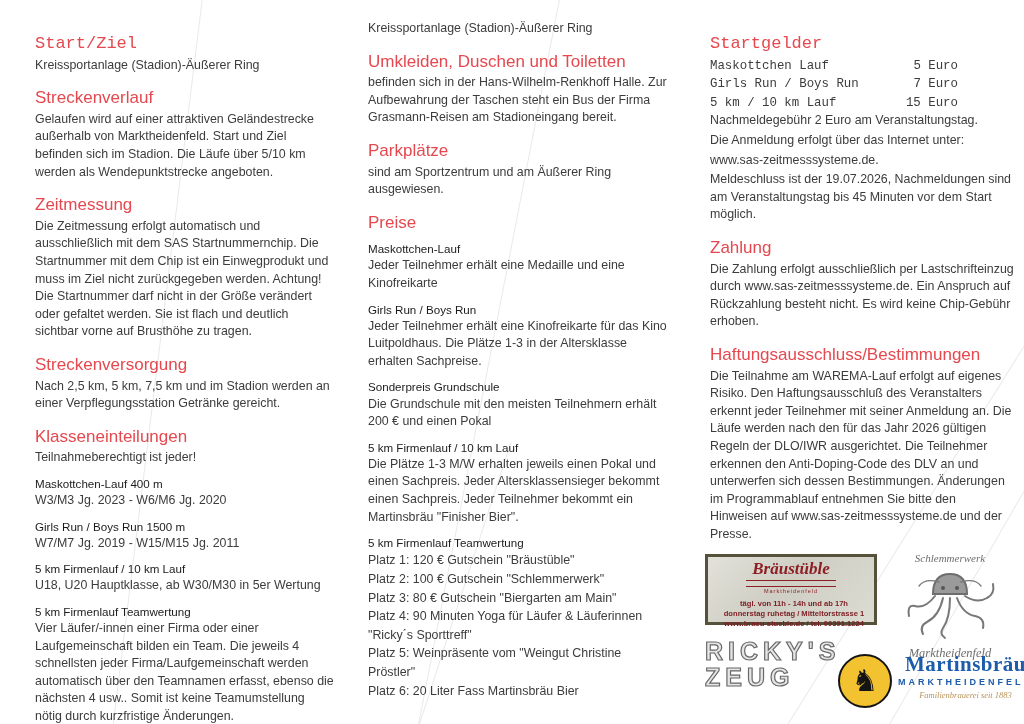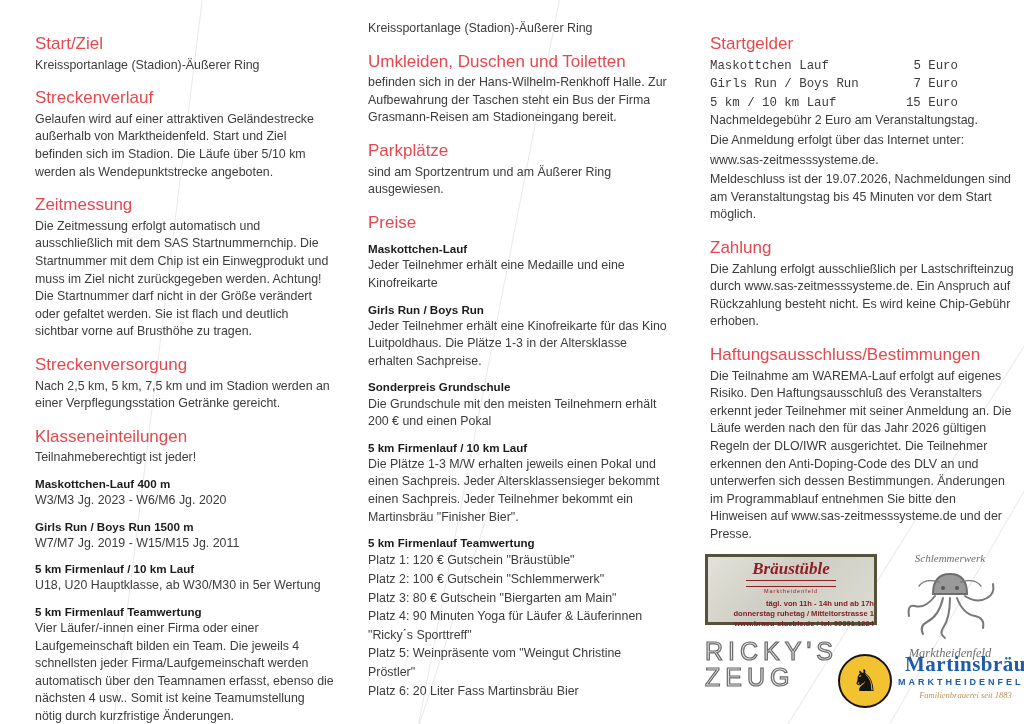--- a/index.html
+++ b/index.html
@@ -9,48 +9,48 @@
 
   
   .crease{position:absolute;width:1px;background:#9a9a9a;opacity:.22;pointer-events:none;}
 
   .col{position:absolute;top:20px;}
   .col-left{left:35px;width:300px;}
   .col-mid{left:368px;width:300px;}
   .col-right{left:710px;width:304px;}
 
   h2.sec{font-size:17px;font-weight:400;color:#e5484e;margin:14px 0 3px 0;line-height:1.15;}
-  h2.first{}
+  h2.first{font-family:Liberation Mono, monospace;}
   p.body{font-size:12.4px;line-height:1.42;margin:0 0 2px 0;color:#3c3c3c;}
-  .sub{font-size:11.6px;font-weight:bold;color:#1b1b1b;margin:9px 0 1px 0;line-height:1.3;}
+  .sub{font-size:11.6px;font-weight:normal;color:#1b1b1b;margin:9px 0 1px 0;line-height:1.3;}
   .line{font-size:12.4px;line-height:1.5;color:#3c3c3c;}
 
   
   .fee-row{display:flex;justify-content:space-between;width:248px;font-size:12.4px;line-height:1.5;color:#3c3c3c;font-family:Liberation Mono, monospace;}
 
   
   .sponsors{position:relative;height:238px;margin-top:8px;}
   .sponsor{position:absolute;}
 
   .braeu{left:-5px;top:2px;width:172px;height:71px;border:3px solid #55513a;
          background:linear-gradient(135deg,#e3e2da 0%,#cfcec4 45%,#dddcd2 100%);
          box-sizing:border-box;text-align:center;padding-top:3px;}
   .braeu .name{font-family:"Liberation Serif",serif;font-weight:bold;font-style:italic;
                font-size:17px;color:#8d1f24;line-height:1.05;}
   .braeu .orn{width:90px;height:5px;margin:2px auto 1px auto;border-top:1px solid #8d1f24;
               border-bottom:1px solid #8d1f24;}
   .braeu .tiny{font-size:5.5px;color:#8d1f24;letter-spacing:1px;}
-  .braeu .info{font-size:7.6px;font-weight:bold;color:#7c1d22;line-height:1.35;margin-top:5px;text-align:right;padding-left:6px;}
+  .braeu .info{font-size:7.6px;font-weight:bold;color:#7c1d22;line-height:1.35;margin-top:5px;text-align:center;padding-left:6px;}
 
   .schlemmer{left:176px;top:0;width:128px;height:118px;text-align:center;color:#6e6e6e;}
   .schlemmer .script{font-family:"Liberation Serif",serif;font-style:italic;font-size:11px;color:#6e6e6e;}
   .schlemmer .script.bottom{font-size:12.5px;}
 
   .rickys{left:-5px;top:86px;width:134px;}
-  .rickys .word{font-size:25px;font-weight:normal;letter-spacing:5px;line-height:1.05;
+  .rickys .word{font-size:25px;font-weight:bold;letter-spacing:5px;line-height:1.05;
                 color:rgba(110,110,110,.18);-webkit-text-stroke:1.2px #6a6a6a;
                 font-family:"Liberation Sans",sans-serif;}
 
   .martins{left:128px;top:102px;width:178px;display:flex;align-items:flex-start;}
   .badge{width:50px;height:50px;border-radius:50%;background:#f2c230;border:2px solid #141414;
          display:flex;align-items:center;justify-content:center;flex:0 0 auto;}
   .badge .knight{font-family:"DejaVu Sans",sans-serif;font-size:30px;color:#141414;line-height:1;}
   .martins .txt{margin-left:6px;text-align:center;}
   .martins .brand{font-family:"Liberation Serif",serif;font-weight:bold;font-size:21px;
                   color:#1d5cab;line-height:1.0;letter-spacing:.5px;}

